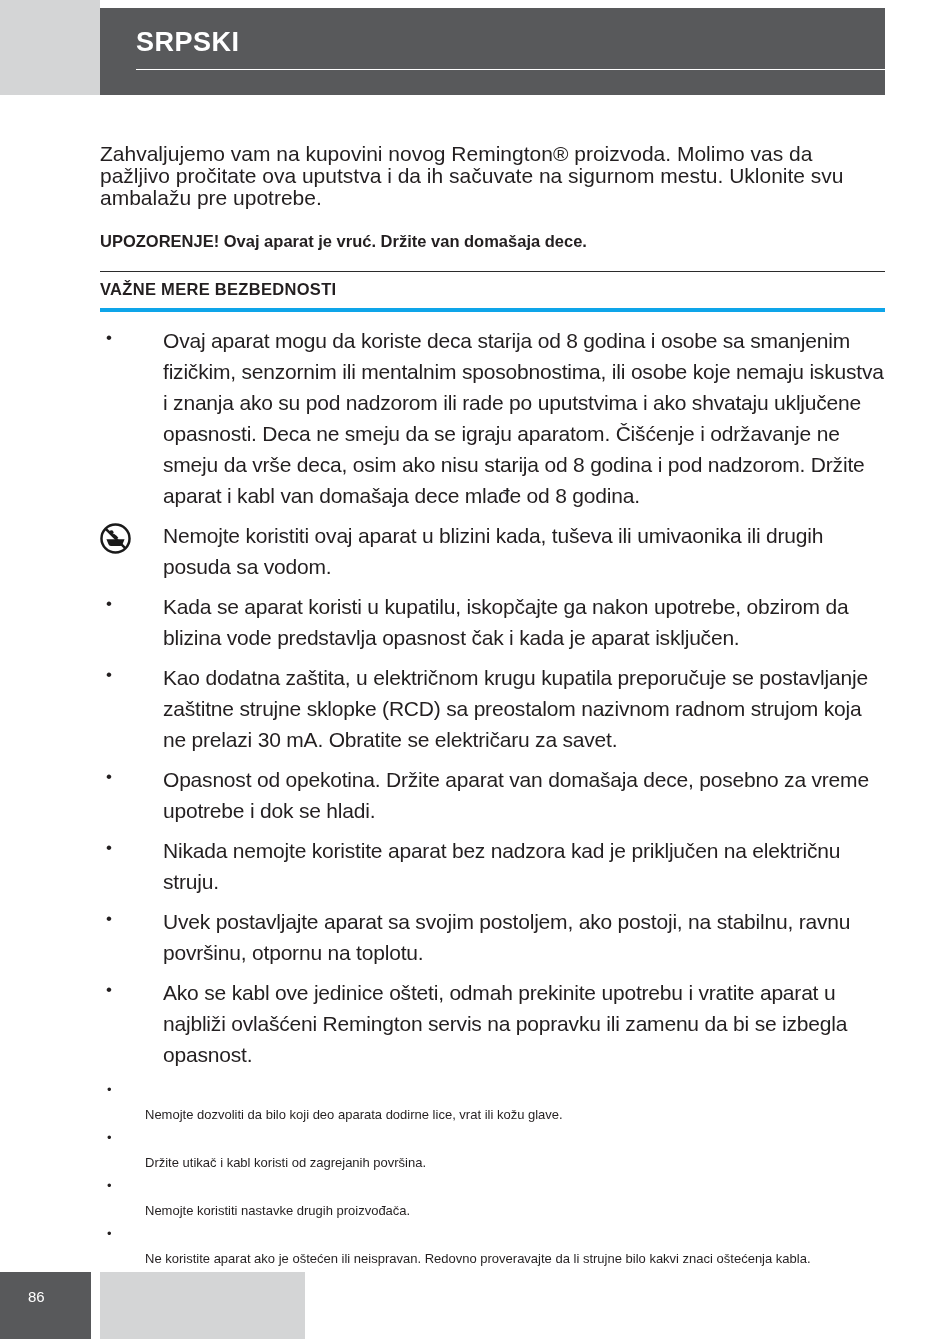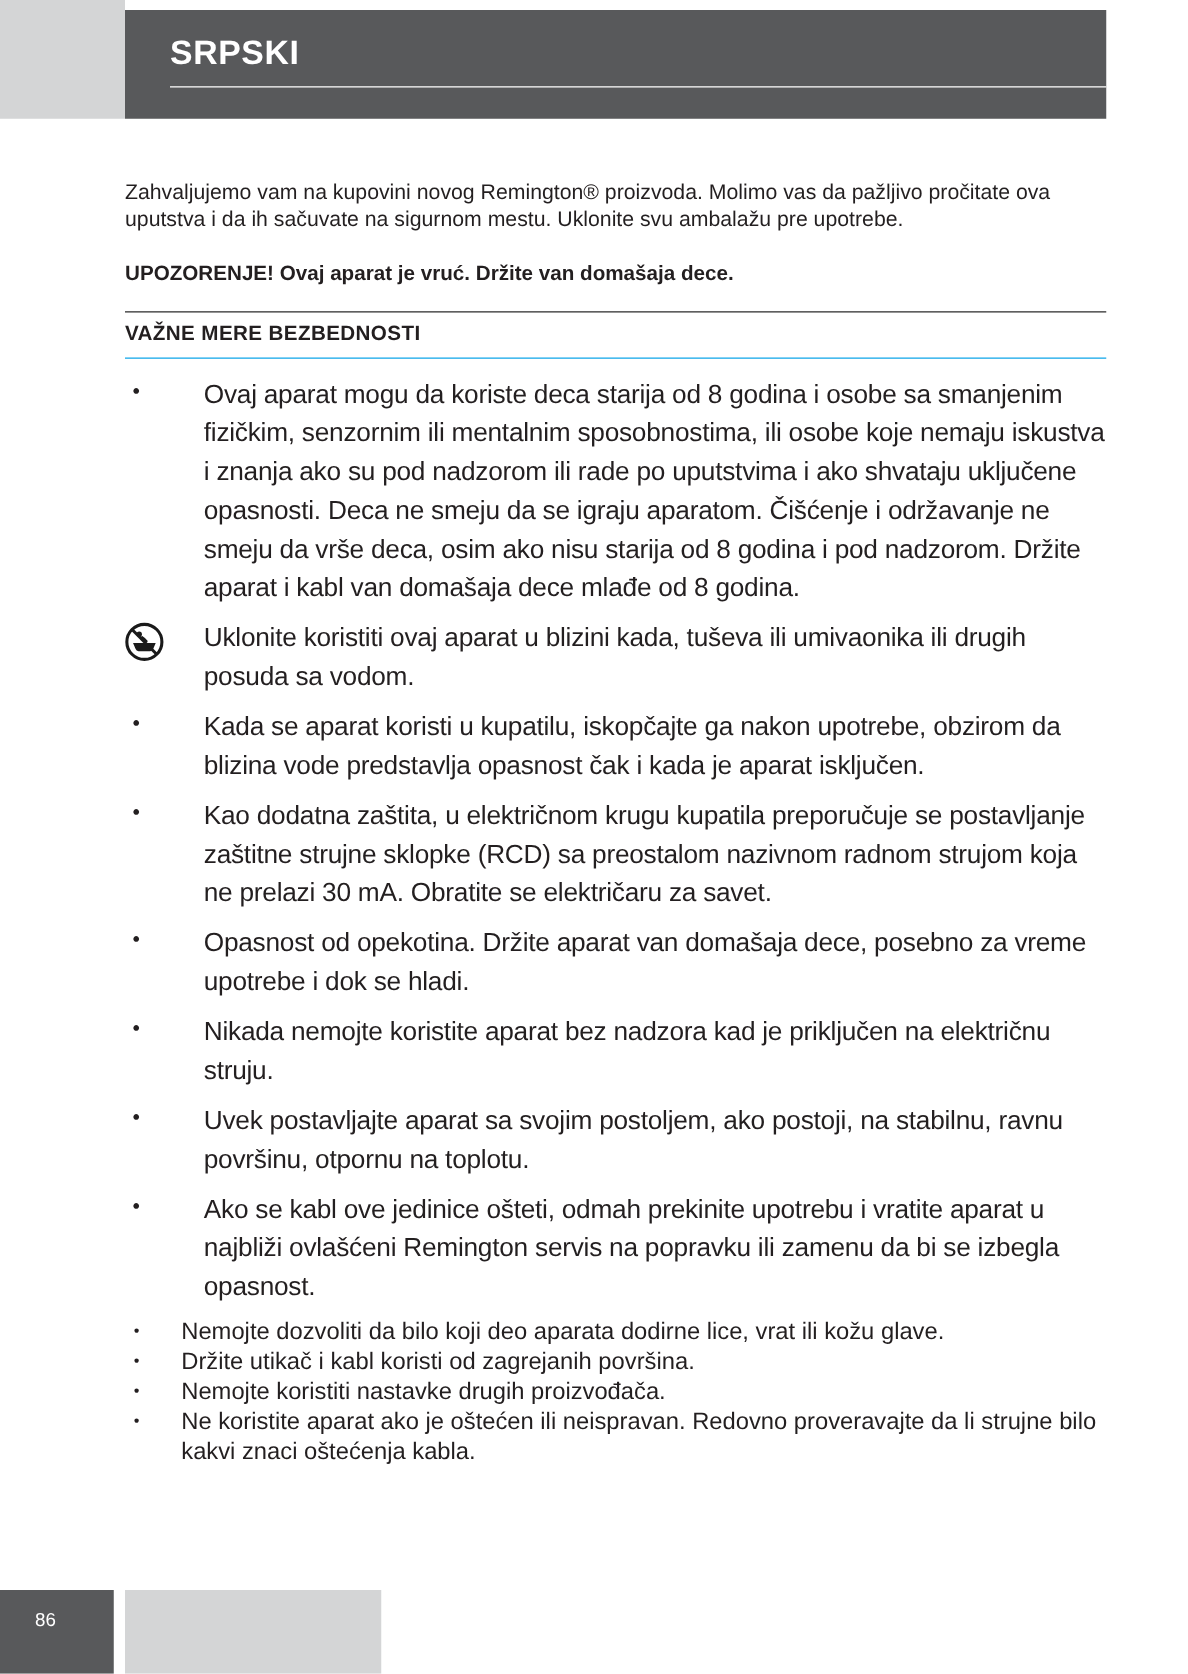--- a/index.html
+++ b/index.html
@@ -32,33 +32,33 @@
     border-bottom:1px solid #ffffff;
     padding-bottom:11px;
   }
 
   
   .content {
     position:absolute; top:143px; left:100px;
     width:785px;
   }
   .intro {
-    font-size:17px;
+    font-size:21px;
     line-height:22px;
   }
   .warning {
     font-size:16.5px;
     font-weight:bold;
     line-height:24px;
     margin-top:20px;
   }
   .section-heading-wrap {
     margin-top:18px;
     border-top:1px solid #2b2b2b;
-    border-bottom:1px solid #0ea5e9;
+    border-bottom:4px solid #0ea5e9;
     padding:8px 0 9px 0;
   }
   .section-heading-wrap h2 {
     font-size:16.5px;
     font-weight:bold;
     letter-spacing:0.3px;
   }
 
   ul { list-style:none; }
 
@@ -87,22 +87,23 @@
   .small-list { margin-top:6px; }
   .small-list li { display:flex; }
   .small-list .marker {
     flex:0 0 45px; width:45px;
     font-size:13px;
     padding-left:7px;
     padding-top:3px;
   }
   .small-list .txt {
     flex:1;
-    font-size:19px;
+    font-size:13px;
     line-height:24px;
+    margin-top:24px;
   }
 
   
   .footer-dark {
     position:absolute; left:0; bottom:0;
     width:91px; height:67px;
     background:#58595b;
     color:#ffffff;
     font-size:15px;
     padding:16px 0 0 28px;
@@ -142,21 +143,21 @@
     <li>
       <span class="marker icon-marker">
         <svg viewBox="0 0 40 40" aria-hidden="true">
           <circle cx="20" cy="20" r="17" fill="none" stroke="#1a1a1a" stroke-width="3"></circle>
           <path d="M9 21 h22 l-2.5 6 a3 3 0 0 1 -2.8 2 H14.3 a3 3 0 0 1 -2.8 -2 z" fill="#1a1a1a"></path>
           <circle cx="15" cy="12.5" r="2.6" fill="#1a1a1a"></circle>
           <path d="M17 15 c2 1.3 4 2.8 5.5 5" stroke="#1a1a1a" stroke-width="2.5" fill="none"></path>
           <line x1="8.5" y1="8.5" x2="31.5" y2="31.5" stroke="#1a1a1a" stroke-width="3"></line>
         </svg>
       </span>
-      <span class="txt">Uklonite koristiti ovaj aparat u blizini kada, tuševa ili umivaonika ili drugih posuda sa vodom.</span>
+      <span class="txt">Nemojte koristiti ovaj aparat u blizini kada, tuševa ili umivaonika ili drugih posuda sa vodom.</span>
     </li>
 
     <li>
       <span class="marker">•</span>
       <span class="txt">Kada se aparat koristi u kupatilu, iskopčajte ga nakon upotrebe, obzirom da blizina vode predstavlja opasnost čak i kada je aparat isključen.</span>
     </li>
 
     <li>
       <span class="marker">•</span>
       <span class="txt">Kao dodatna zaštita, u električnom krugu kupatila preporučuje se postavljanje zaštitne strujne sklopke (RCD) sa preostalom nazivnom radnom strujom koja ne prelazi 30 mA. Obratite se električaru za savet.</span>

